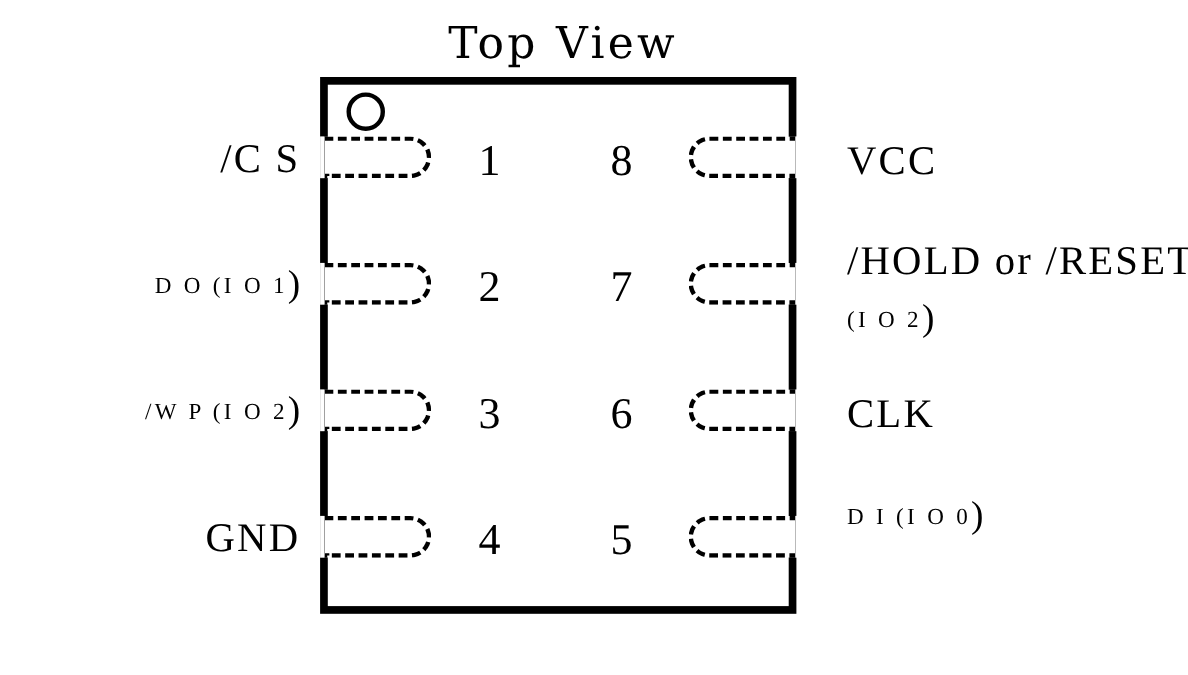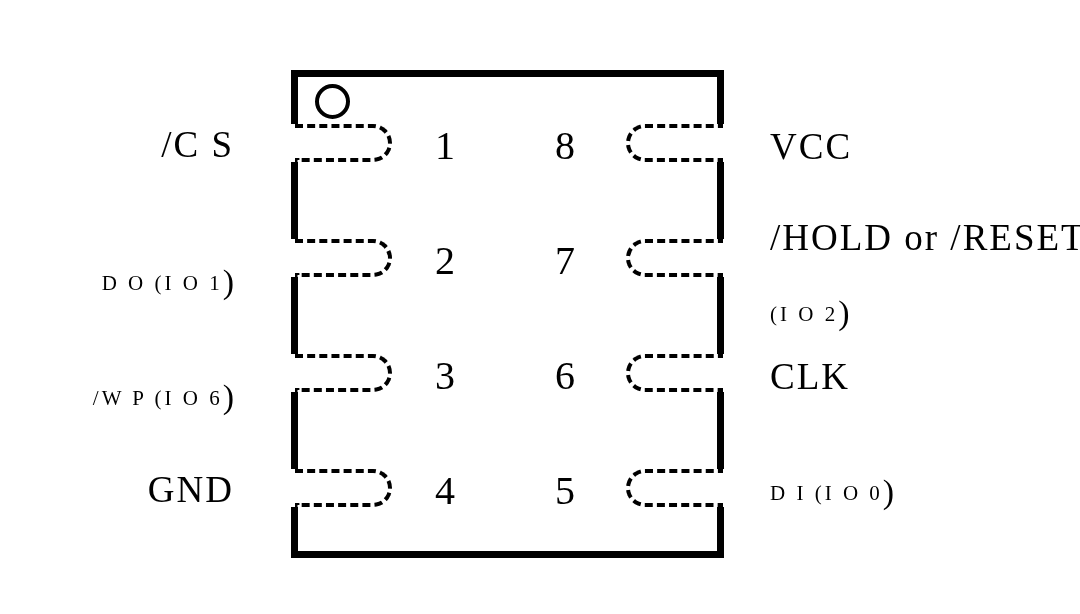--- a/index.html
+++ b/index.html
@@ -103,50 +103,50 @@
   .num-left  { left: 425px; }
   .num-right { left: 545px; }
 
   
   .label {
     position: absolute;
     white-space: nowrap;
     font-family: "Liberation Serif", "DejaVu Serif", serif;
   }
   .label-left {
-    right: 846px;           
+    right: 807px;           
     text-align: right;
   }
   .label-right {
     left: 770px;
     text-align: left;
   }
   .big {
     font-size: 37px;
     line-height: 40px;
     letter-spacing: 2px;
   }
   .small {
     font-size: 21px;
     line-height: 26px;
     letter-spacing: 3px;
-    margin-top: 24px;
   }
   .paren-big {
     font-size: 34px;
     letter-spacing: 0;
     line-height: 0;
     vertical-align: -3px;
   }
 </style>
 </head>
 <body>
 
 <div id="stage">
 
+  <div class="title">Top View</div>
 
   <div class="chip-body"></div>
   <div class="pin1-marker"></div>
 
   <div class="pin pin-left" style="top:124px;"></div>
   <div class="pin pin-left" style="top:239px;"></div>
   <div class="pin pin-left" style="top:354px;"></div>
   <div class="pin pin-left" style="top:469px;"></div>
 
   <div class="pin pin-right" style="top:124px;"></div>
@@ -166,21 +166,21 @@
 
   <div class="label label-left big" style="top:125px;">
     <span>/C S</span>
   </div>
 
   <div class="label label-left small" style="top:246px;">
     <span>D O  (I O 1</span><span class="paren-big">)</span>
   </div>
 
   <div class="label label-left small" style="top:361px;">
-    <span>/W P  (I O 6</span><span class="paren-big">)</span>
+    <span>/W P  (I O 2</span><span class="paren-big">)</span>
   </div>
 
   <div class="label label-right big" style="top:127px;">
     <span>VCC</span>
   </div>
 
   <div class="label label-left big" style="top:470px;">
     <span>GND</span>
   </div>
 

